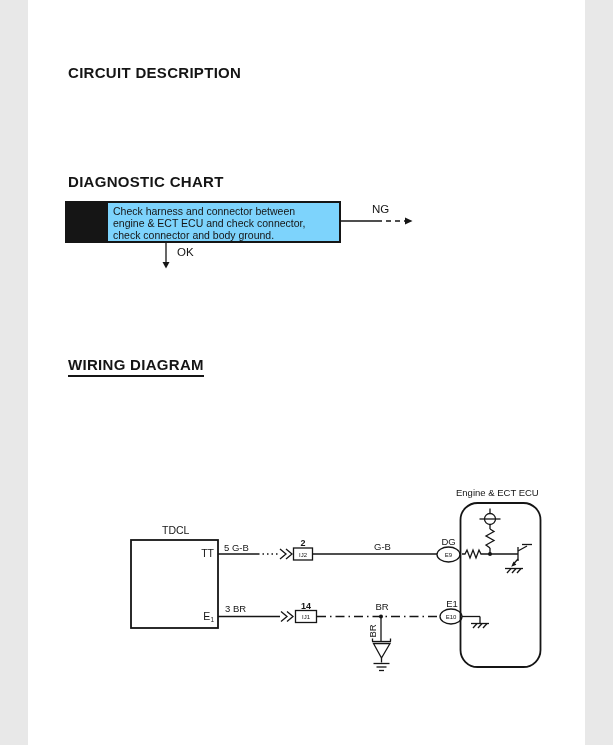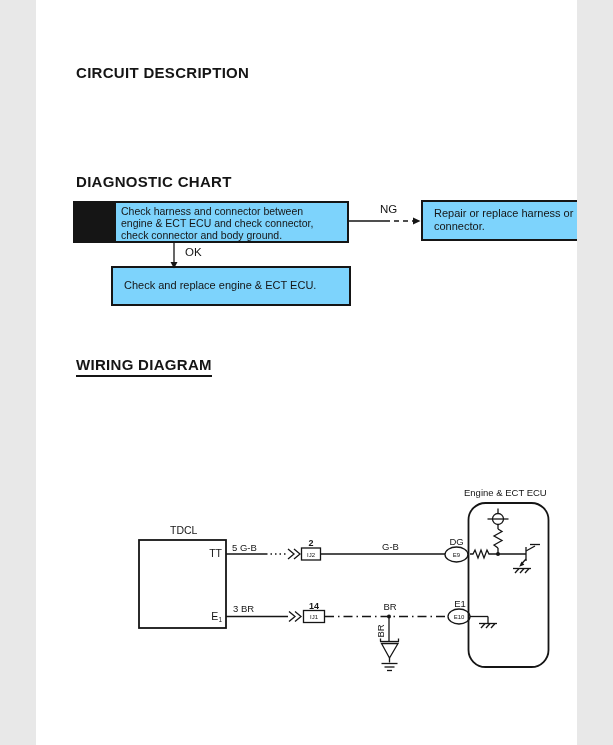--- a/index.html
+++ b/index.html
@@ -1,19 +1,19 @@
 <!DOCTYPE html>
 <html><head>
 <meta charset="utf-8">
 <style>
   html,body { margin:0; padding:0; background:#e8e8e8; }
   .page {
     position:relative; width:541px; height:745px; margin:0 auto;
     background:#ffffff; color:#151515;
-    font-family:"Liberation Sans", sans-serif; overflow:hidden;
+    font-family:"Liberation Sans", sans-serif; overflow:hidden;padding-left:16px;
   }
   .heading {
     position:absolute; font-size:15px; font-weight:bold; letter-spacing:.3px;
     white-space:nowrap;
   }
   .heading.underlined { border-bottom:2.5px solid #151515; padding-bottom:2px; }
   .para {
     position:absolute; left:37px; top:97px; width:560px;
     font-size:11px; line-height:13px; word-spacing:1.5px; white-space:pre-line;
   }
@@ -47,30 +47,23 @@
 
   <div class="fbox" style="left:37px; top:201px; width:276px; height:42px;">
     <div class="blackblock" style="left:0; top:0; bottom:0; width:41px;"></div>
     <div class="txt" style="left:46px; top:2px; font-size:10.5px; line-height:12.2px;">Check harness and connector between
 engine &amp; ECT ECU and check connector,
 check connector and body ground.</div>
   </div>
 
   <span class="flabel" style="left:344px; top:203px;">NG</span>
 
-  <div class="fbox" style="left:385px; top:200px; width:193px; height:41px;">
-    <div class="txt" style="left:11px; top:5px; font-size:11px; line-height:13px;">Repair or replace harness or
-connector.</div>
-  </div>
 
   <span class="flabel" style="left:149px; top:246px;">OK</span>
 
-  <div class="fbox" style="left:75px; top:266px; width:240px; height:40px;">
-    <div class="txt" style="left:11px; top:11px; font-size:11px;">Check and replace engine &amp; ECT ECU.</div>
-  </div>
 
   <div class="heading underlined" style="left:40px; top:356px;text-align:right;">WIRING DIAGRAM</div>
 
   <svg class="overlay" width="613" height="745" viewBox="0 0 613 745">
 
     <g>
       <line class="ln" x1="313" y1="221" x2="349" y2="221"></line>
       <line class="ln" x1="349" y1="221" x2="377" y2="221" stroke-dasharray="5,4"></line>
       <polygon class="fl" points="377,217.5 384.5,221 377,224.5"></polygon>
       <line class="ln" x1="138" y1="243" x2="138" y2="262"></line>

